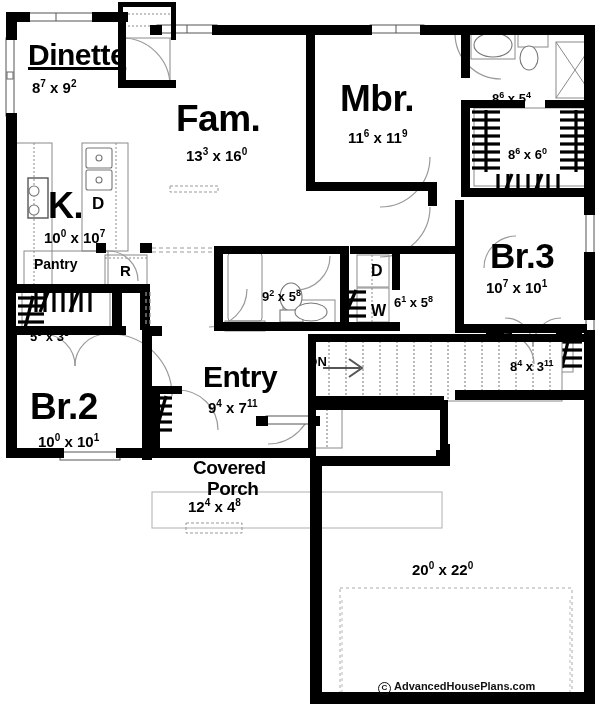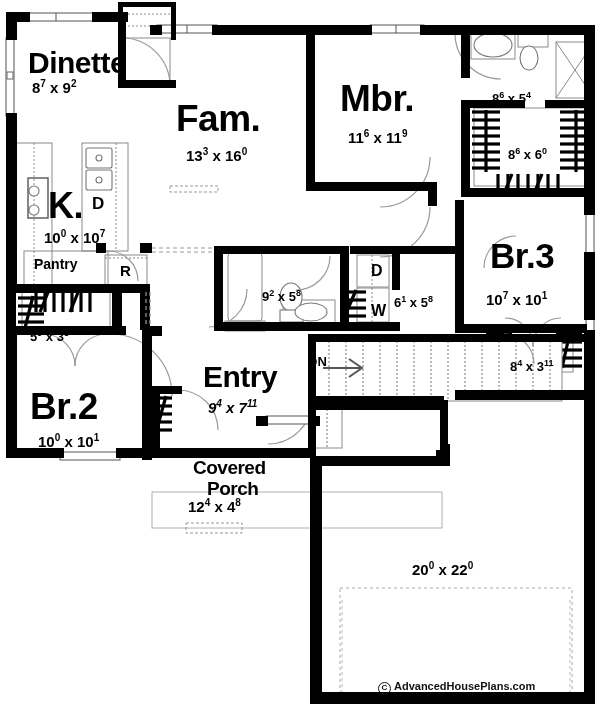--- a/index.html
+++ b/index.html
@@ -340,21 +340,21 @@
     </g>
 
     <g stroke="#999" stroke-width="1.2" stroke-dasharray="4,3" fill="none">
       <line x1="152" y1="248" x2="214" y2="248"></line>
       <line x1="152" y1="252" x2="214" y2="252"></line>
       <line x1="146" y1="292" x2="146" y2="326"></line>
       <line x1="150" y1="292" x2="150" y2="326"></line>
     </g>
   </svg>
 
-  <div class="lbl room-name" style="left:28px;top:48px;">Dinette</div>
+  <div class="lbl room-name" style="left:28px;top:40px;text-decoration:underline;">Dinette</div>
   <div class="lbl dim" style="left:32px;top:80px;">
     <span>8</span><sup>7</sup> x 9<sup>2</sup>
   </div>
 
   <div class="lbl room-name" style="left:176px;top:100px;font-size:37px;">Fam.</div>
   <div class="lbl dim" style="left:186px;top:148px;">
     13<sup>3</sup> x 16<sup>0</sup>
   </div>
 
   <div class="lbl room-name" style="left:48px;top:188px;font-size:36px;">K.</div>
@@ -377,39 +377,39 @@
 
   <div class="lbl dim small" style="left:262px;top:278px;">
     9<sup>2</sup> x 5<sup>8</sup>
   </div>
 
   <div class="lbl dim small" style="left:394px;top:284px;">
     6<sup>1</sup> x 5<sup>8</sup>
   </div>
 
   <div class="lbl room-name" style="left:490px;top:238px;font-size:35px;">Br.3</div>
-  <div class="lbl dim" style="left:486px;top:292px;">
+  <div class="lbl dim" style="left:486px;top:280px;">
     10<sup>7</sup> x 10<sup>1</sup>
   </div>
 
   <div class="lbl dim small" style="left:510px;top:348px;">
     8<sup>4</sup> x 3<sup>11</sup>
   </div>
 
   <div class="lbl room-name" style="left:30px;top:388px;font-size:37px;">Br.2</div>
   <div class="lbl dim" style="left:38px;top:434px;">
     10<sup>0</sup> x 10<sup>1</sup>
   </div>
 
   <div class="lbl dim small" style="left:30px;top:318px;">
     5<sup>9</sup> x 3<sup>8</sup>
   </div>
 
   <div class="lbl room-name" style="left:203px;top:362px;font-size:30px;">Entry</div>
-  <div class="lbl dim" style="left:208px;top:400px;font-style:italic;">
+  <div class="lbl dim" style="left:208px;top:400px;">
     9<sup>4</sup> x 7<sup>11</sup>
   </div>
 
   <div class="lbl room-name xs" style="left:193px;top:458px;">Covered</div>
   <div class="lbl room-name xs" style="left:207px;top:479px;">Porch</div>
   <div class="lbl dim" style="left:188px;top:499px;">
     12<sup>4</sup> x 4<sup>8</sup>
   </div>
 
   <div class="lbl dim" style="left:412px;top:562px;">

